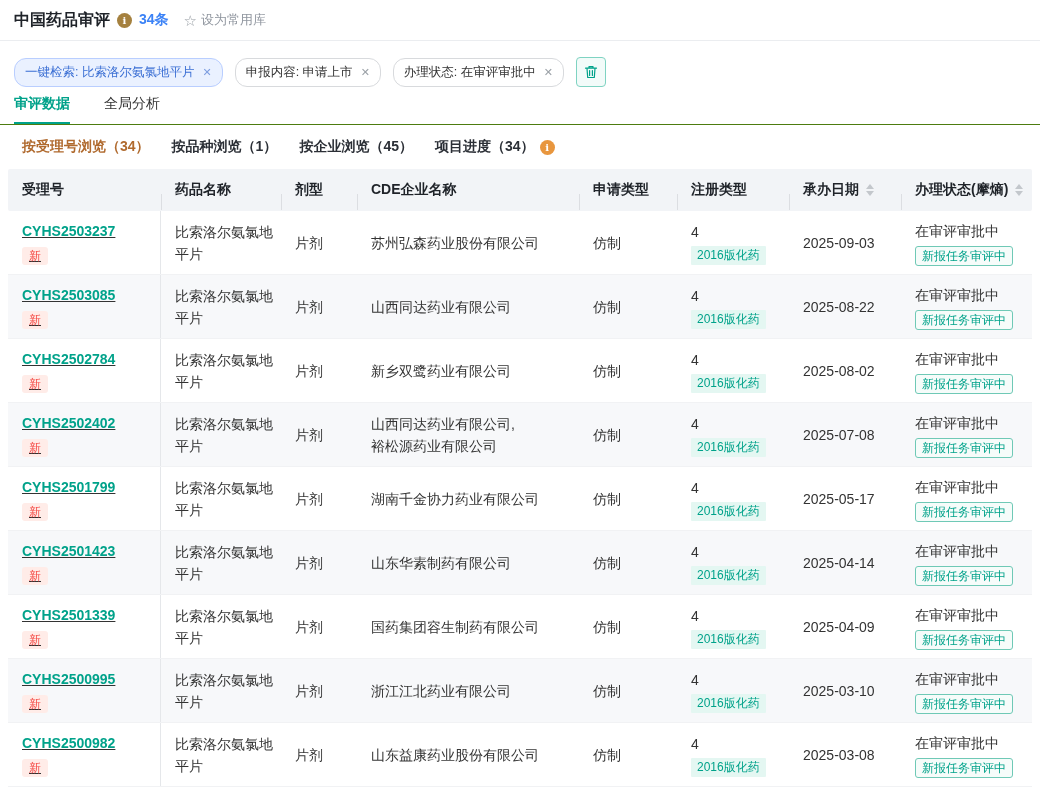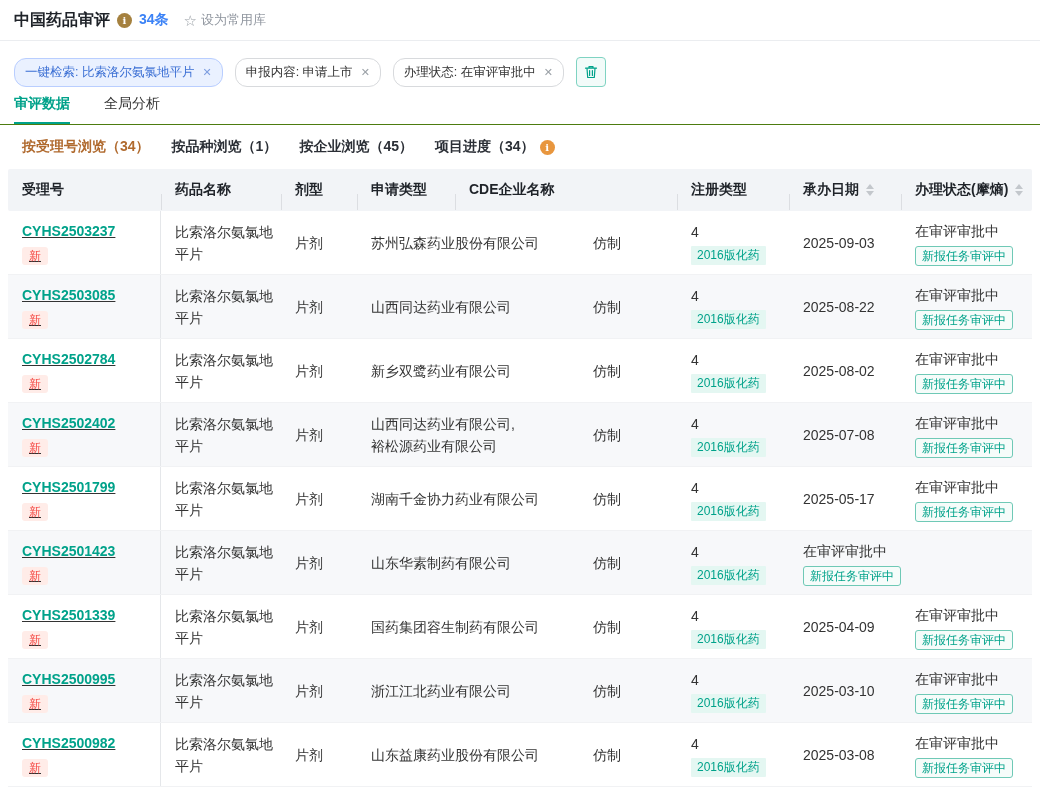--- a/index.html
+++ b/index.html
@@ -128,25 +128,25 @@
   <div class="thead">
     <div class="th c1">
         <span>受理号</span>
       </div>
     <div class="th c2">
         <span>药品名称</span>
       </div>
     <div class="th c3">
         <span>剂型</span>
       </div>
+    <div class="th c4">
+        <span>CDE企业名称</span>
+      </div>
     <div class="th c5">
         <span>申请类型</span>
-      </div>
-    <div class="th c4">
-        <span>CDE企业名称</span>
       </div>
     <div class="th c6">
         <span>注册类型</span>
       </div>
     <div class="th c7">
       <span>承办日期</span>
       <span class="sort">
           <i class="up"></i>
           <i class="down"></i>
         </span>
@@ -325,20 +325,23 @@
     <div class="td c4 pre">
       <span>山东华素制药有限公司</span>
     </div>
     <div class="td c5">
       <span>仿制</span>
     </div>
     <div class="td c6">
       <span>4</span>
       <span class="badge-teal">2016版化药</span>
     </div>
+    <div class="td c7">
+      <span>2025-04-14</span>
+    </div>
     <div class="td c8">
       <span>在审评审批中</span>
       <span class="badge-outline">新报任务审评中</span>
     </div>
   </div>
 
   <div class="tr">
     <div class="td c1">
       <span class="acc">CYHS2501339</span>
       <span class="badge-new">新</span>

